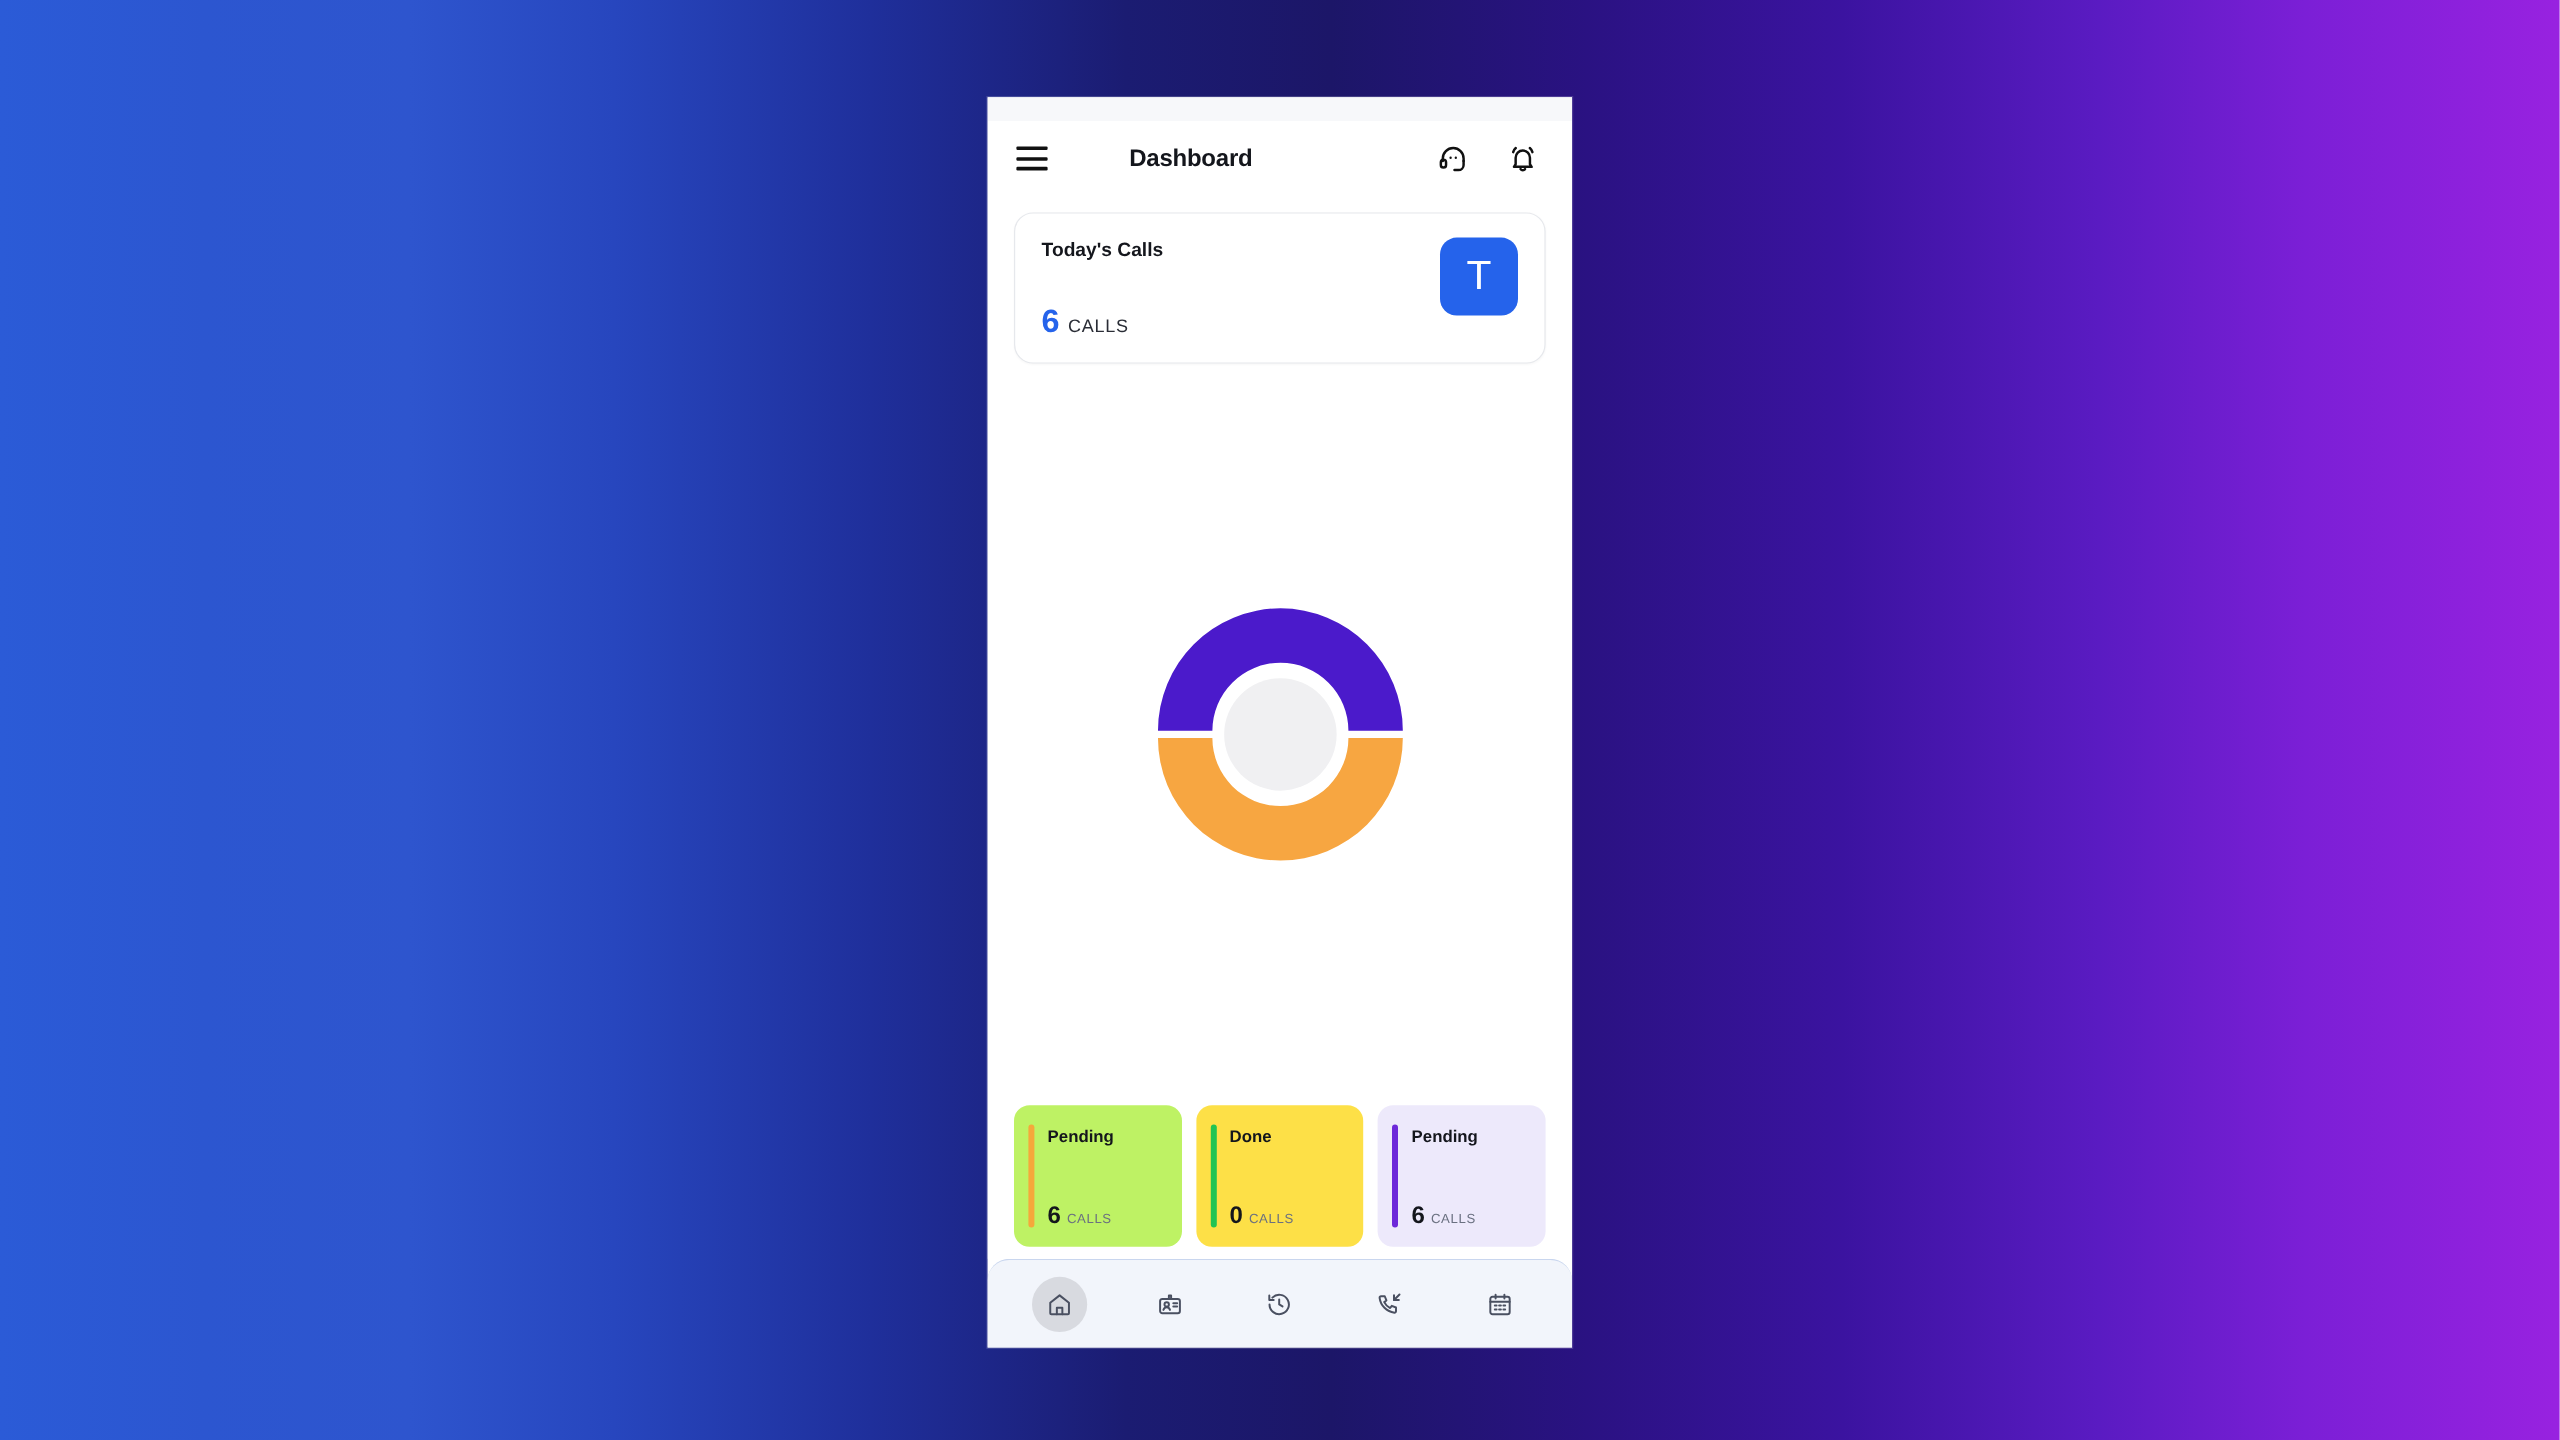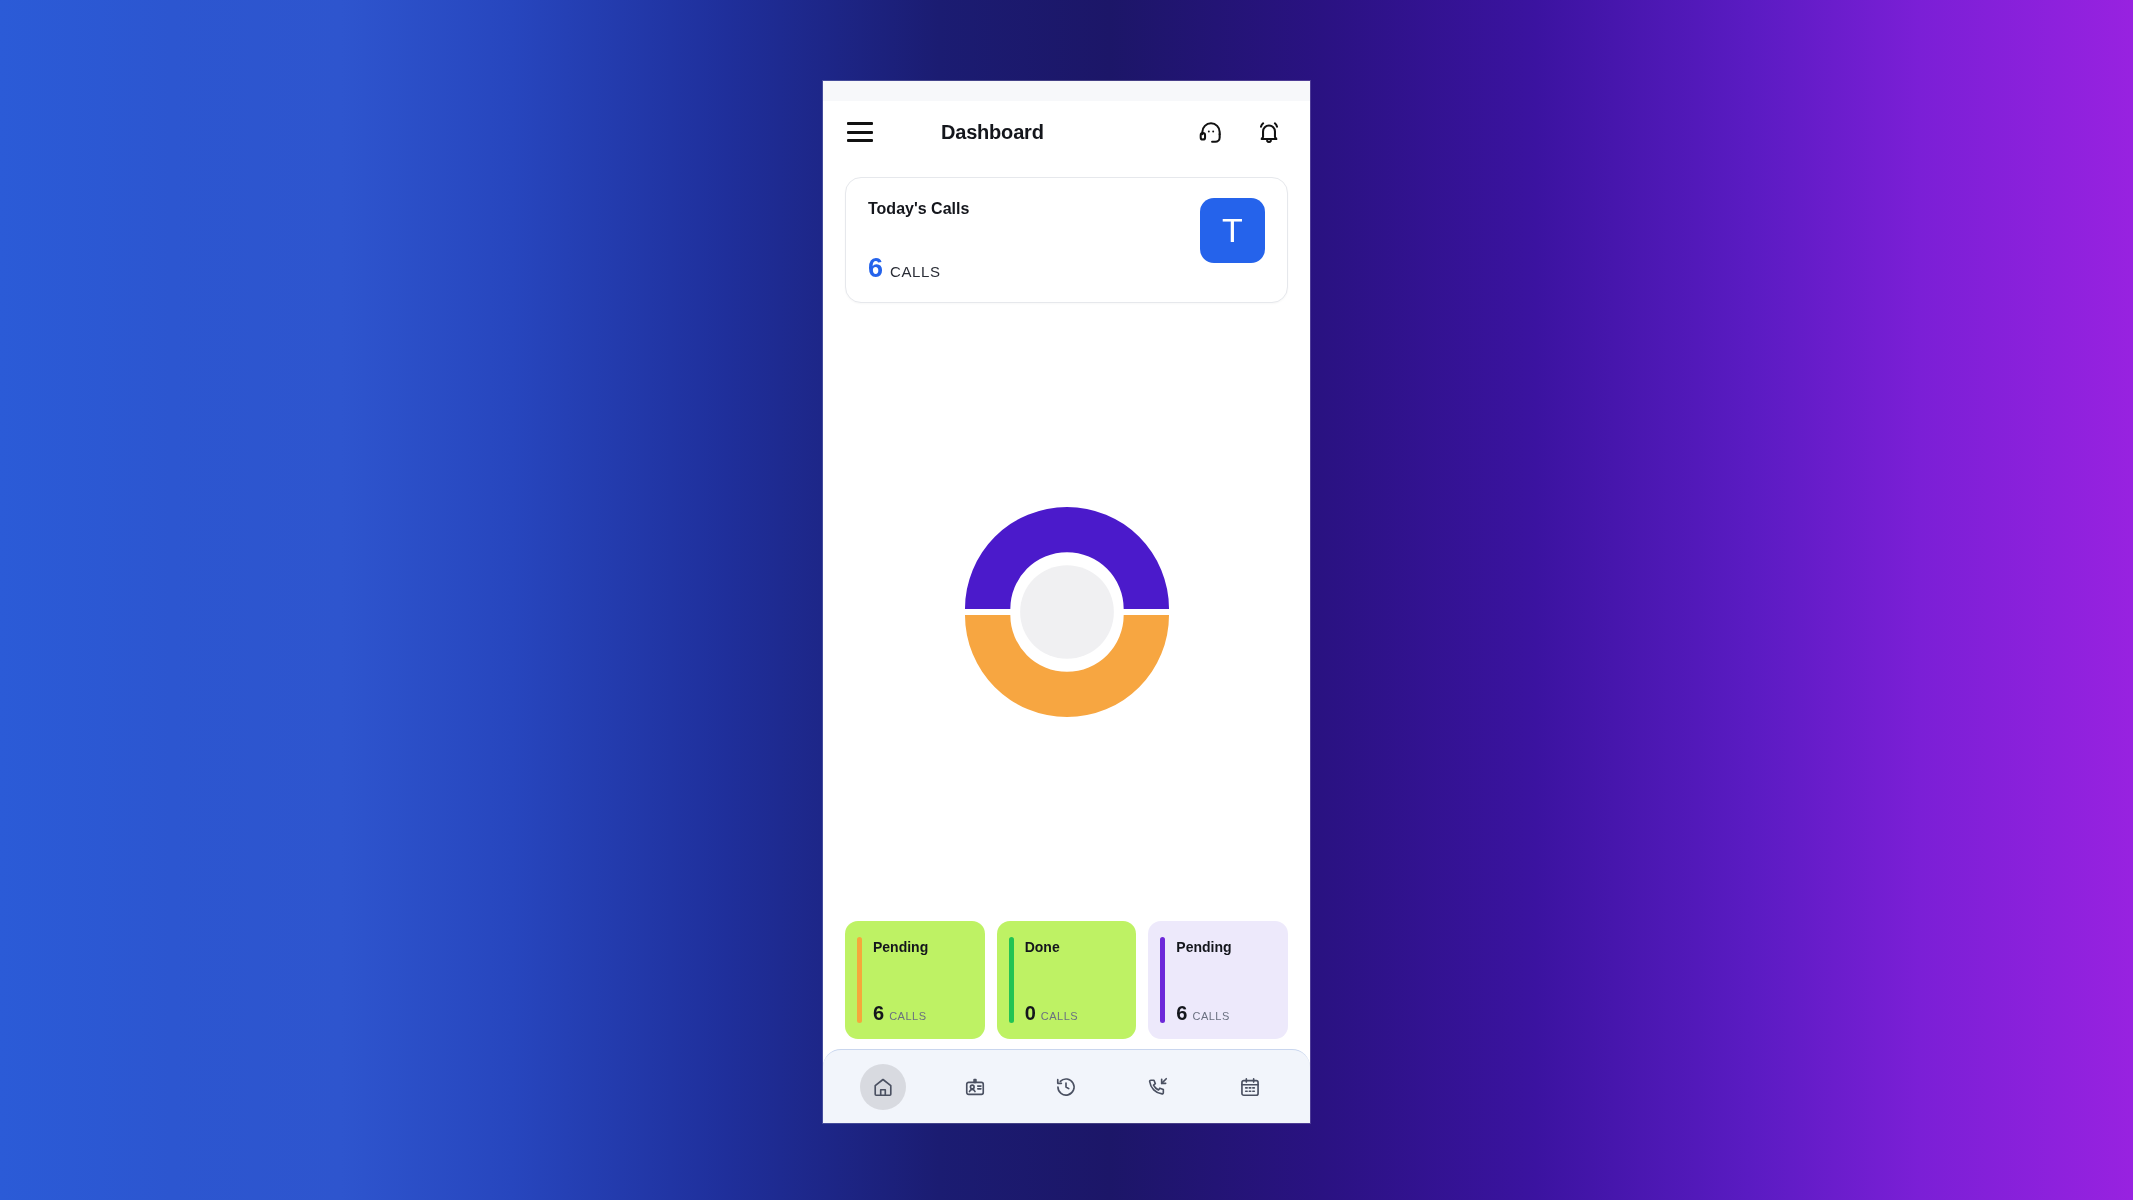--- a/index.html
+++ b/index.html
@@ -345,21 +345,21 @@
 
       <div class="stat" style="background:#bef264">
         <span class="bar" style="background:#F5A83B"></span>
         <div class="stat-label">Pending</div>
         <div class="stat-count-row">
           <span class="stat-count">6</span>
           <span class="stat-unit">CALLS</span>
         </div>
       </div>
 
-      <div class="stat" style="background:#bef264">
+      <div class="stat" style="background:#fde047">
         <span class="bar" style="background:#21C453"></span>
         <div class="stat-label">Done</div>
         <div class="stat-count-row">
           <span class="stat-count">0</span>
           <span class="stat-unit">CALLS</span>
         </div>
       </div>
 
       <div class="stat" style="background:#EDE9FB">
         <span class="bar" style="background:#6D28D9"></span>

